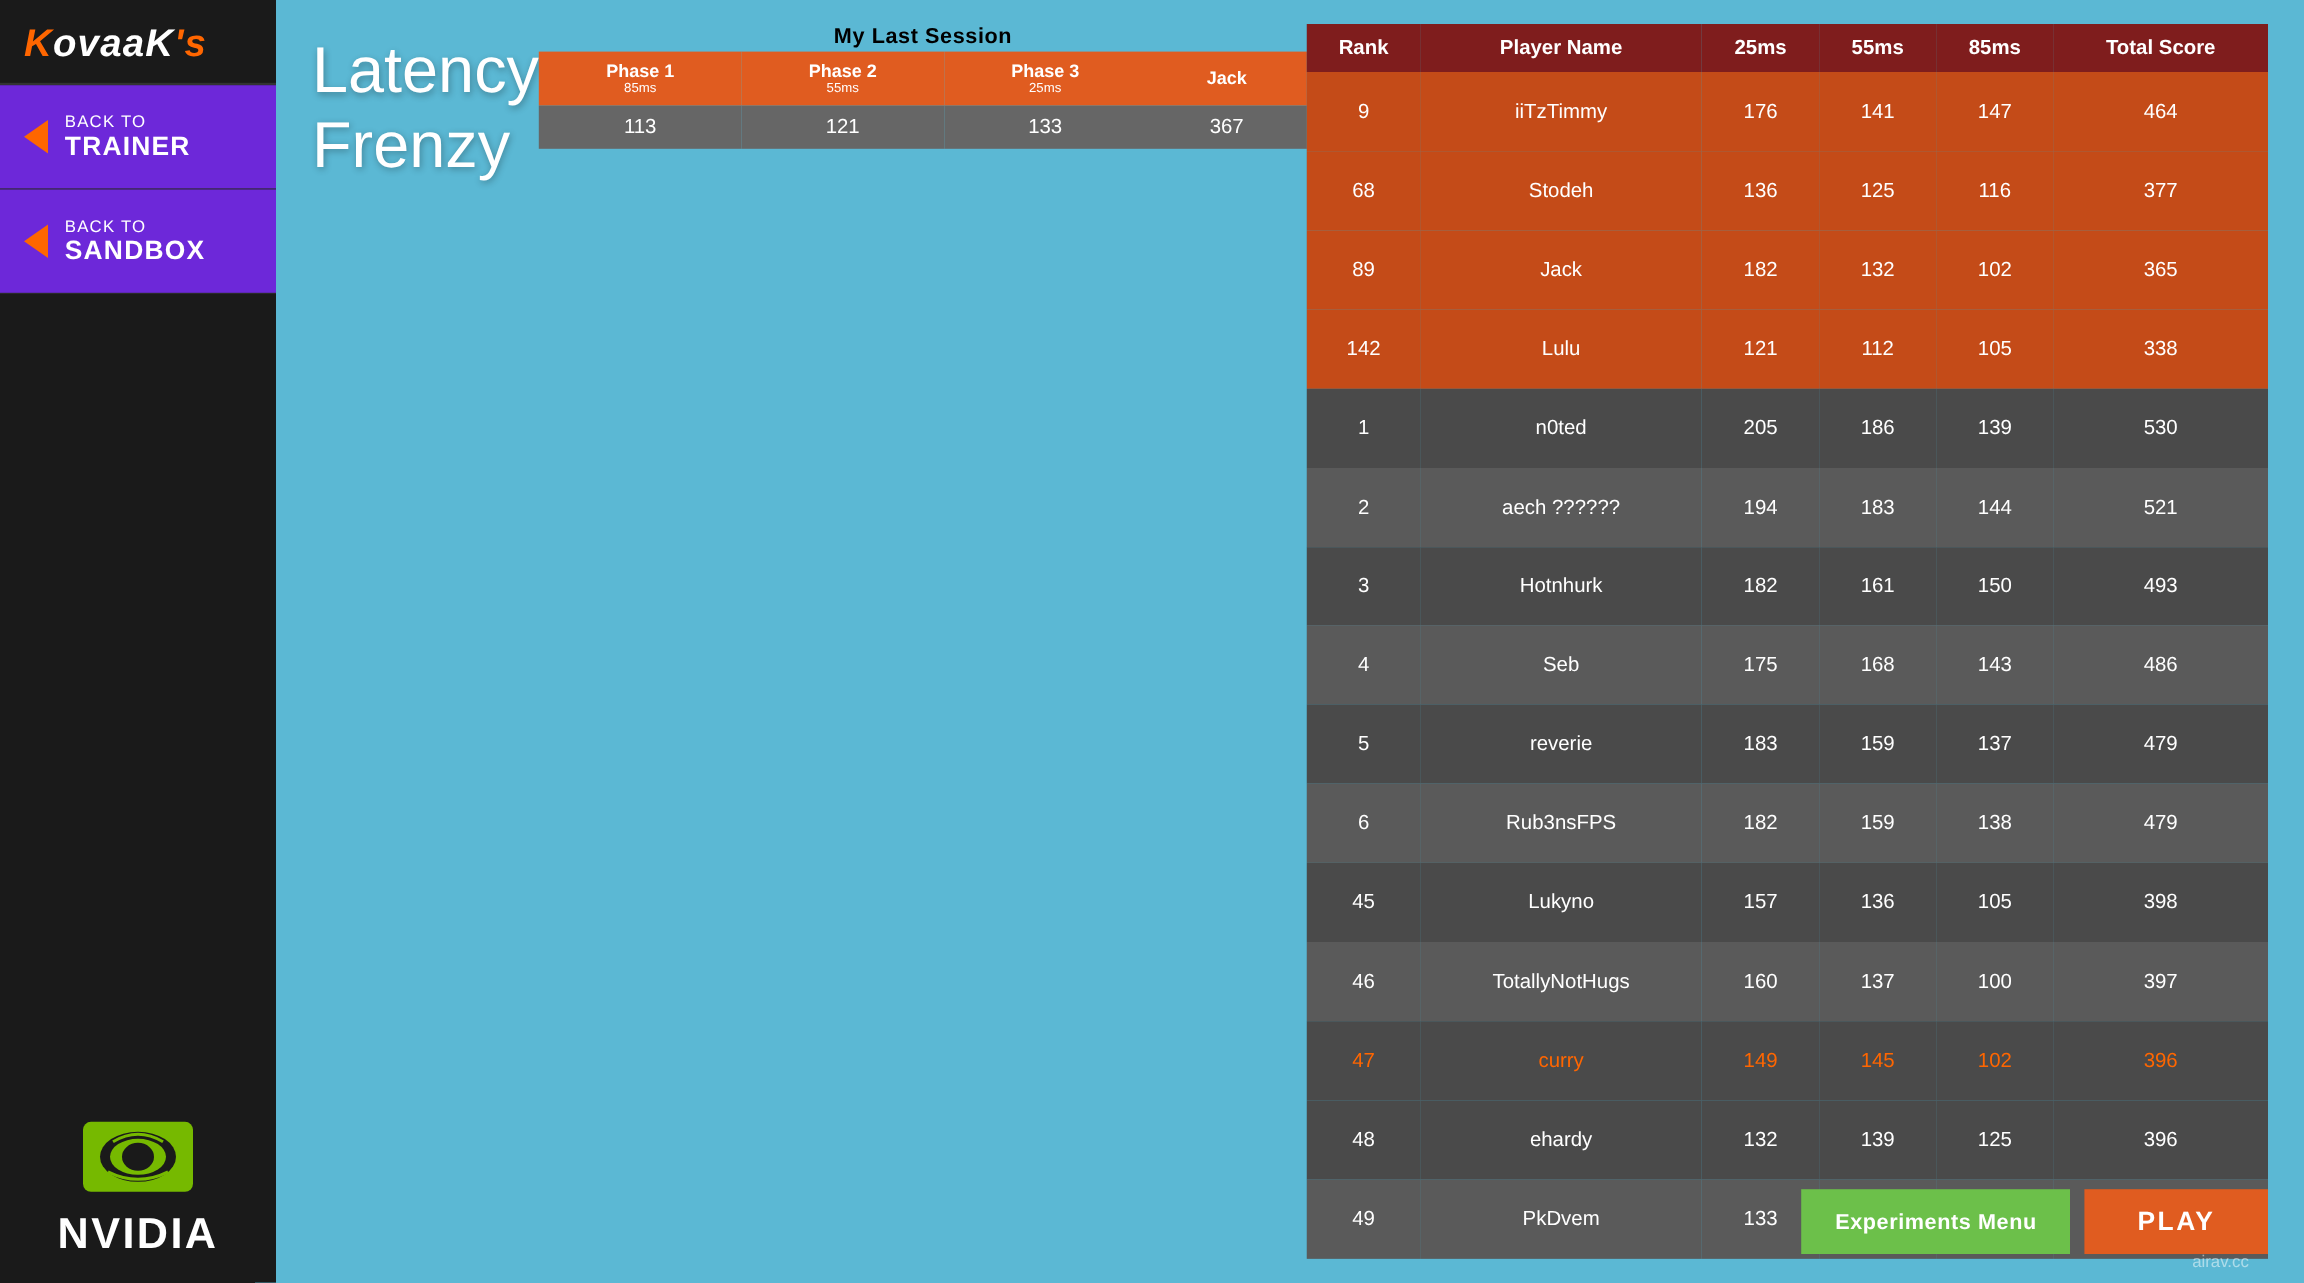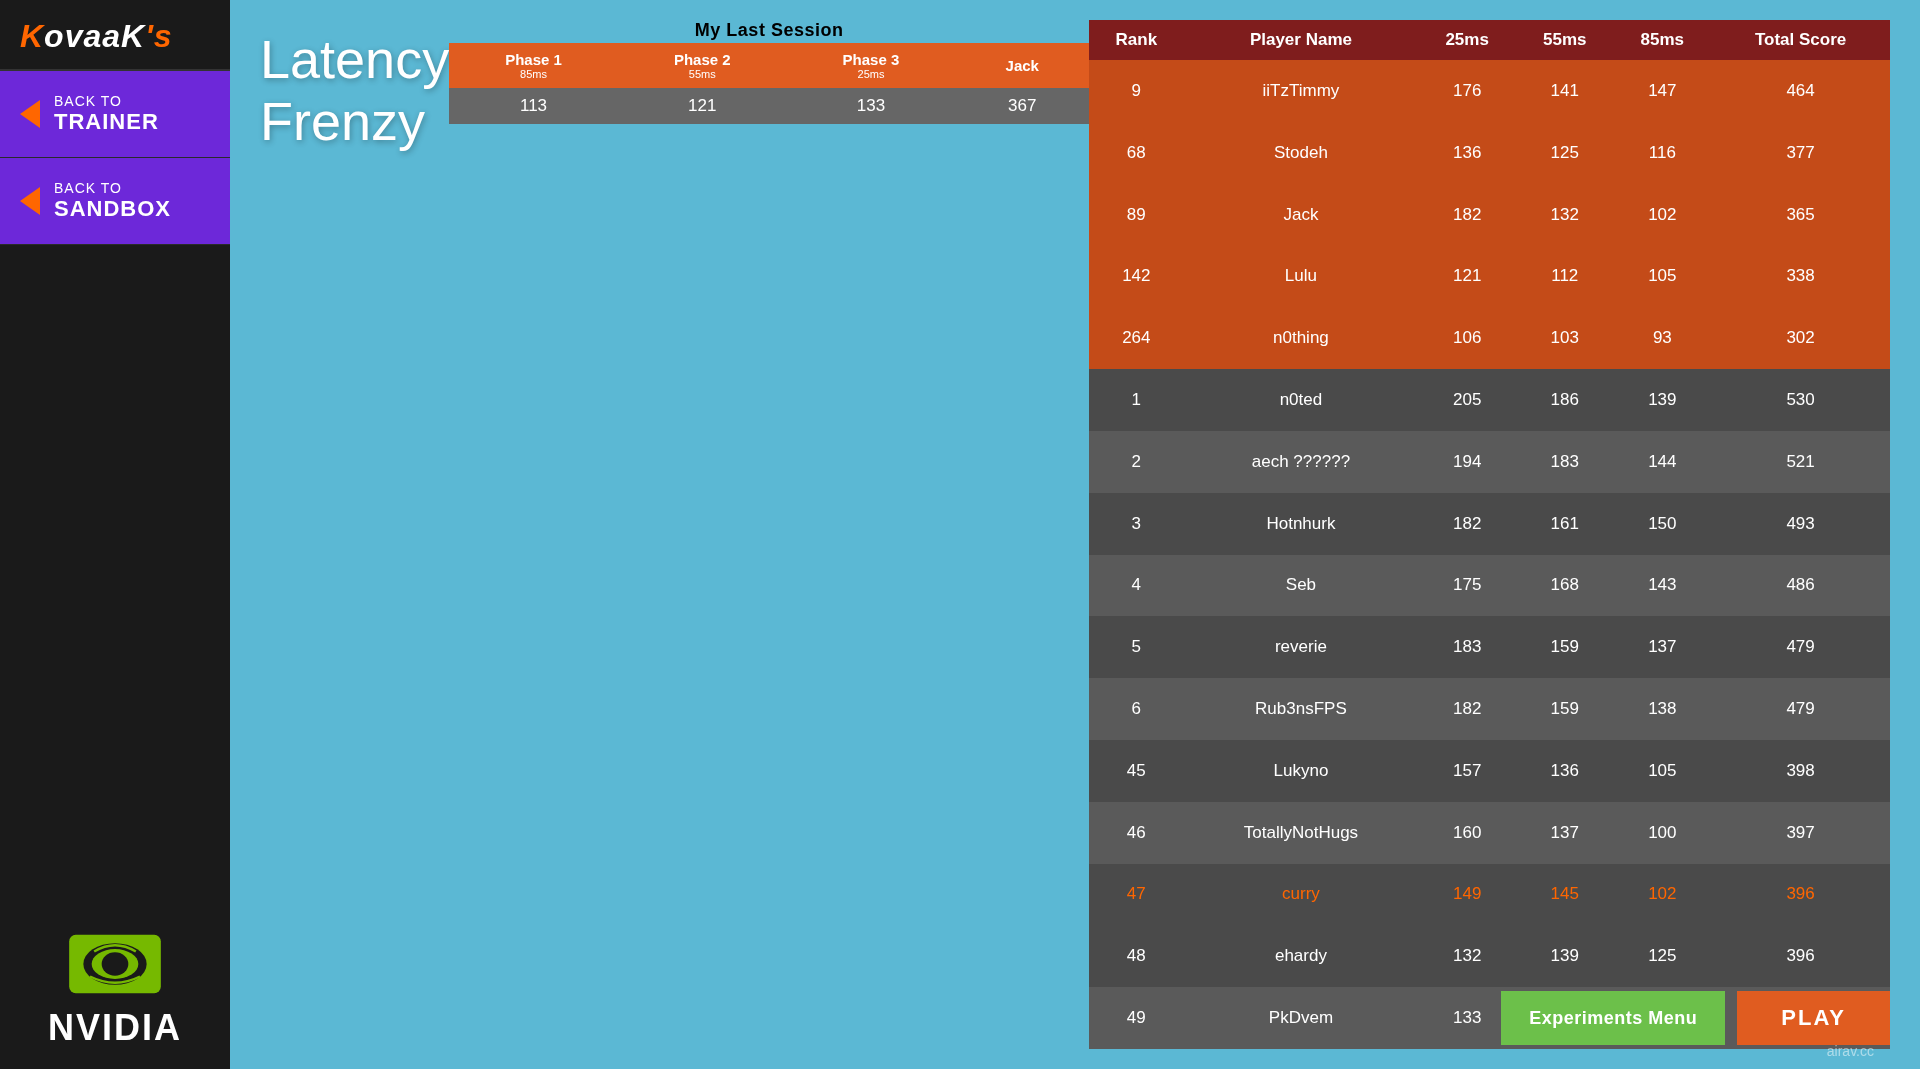--- a/index.html
+++ b/index.html
@@ -366,28 +366,20 @@
       <td>365</td>
     </tr>
         <tr class="row-orange">
       <td>142</td>
       <td>Lulu</td>
       <td>121</td>
       <td>112</td>
       <td>105</td>
       <td>338</td>
     </tr>
-        <tr class="row-orange">
-      <td>264</td>
-      <td>n0thing</td>
-      <td>106</td>
-      <td>103</td>
-      <td>93</td>
-      <td>302</td>
-    </tr>
         <tr class="row-dark">
       <td>1</td>
       <td>n0ted</td>
       <td>205</td>
       <td>186</td>
       <td>139</td>
       <td>530</td>
     </tr>
         <tr class="row-medium">
       <td>2</td>

